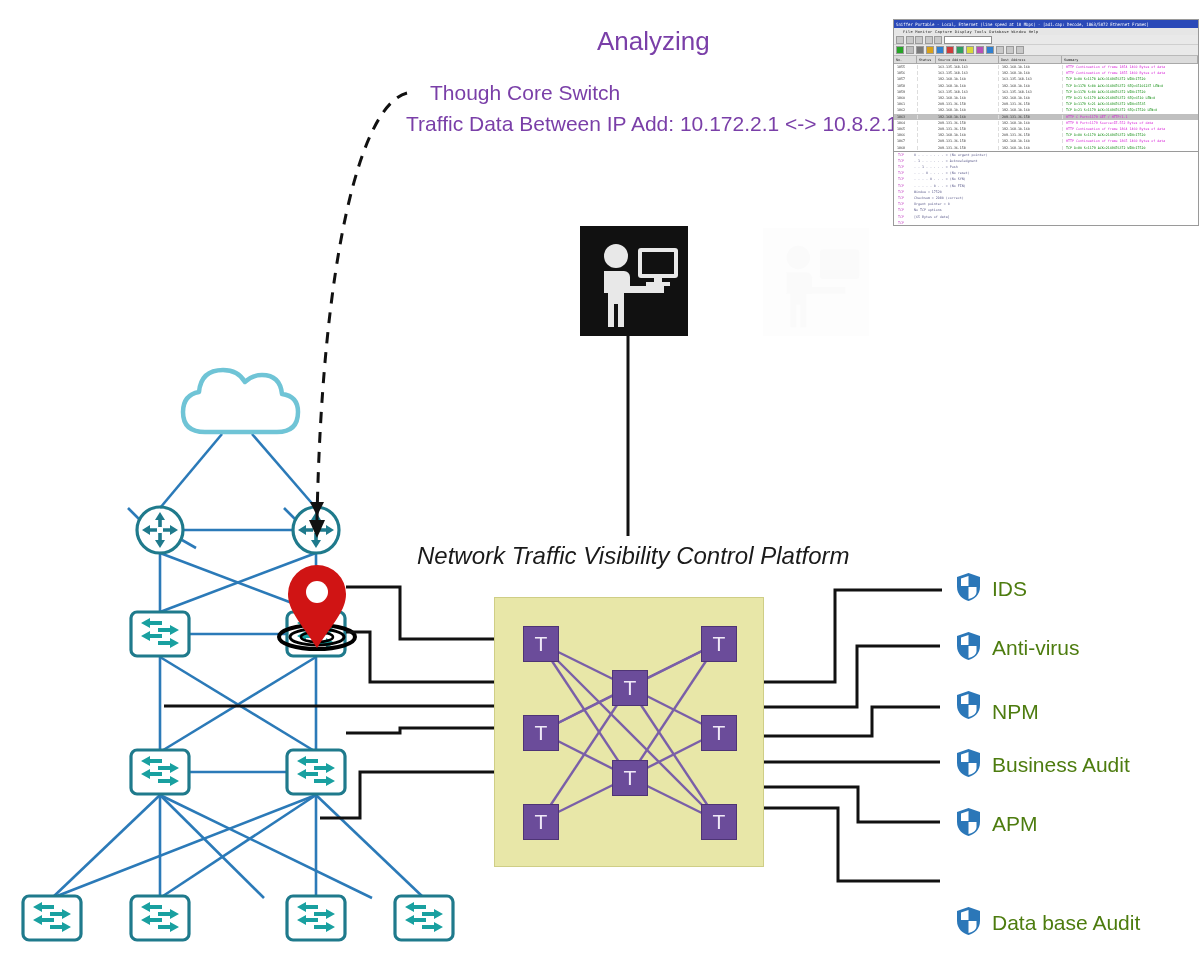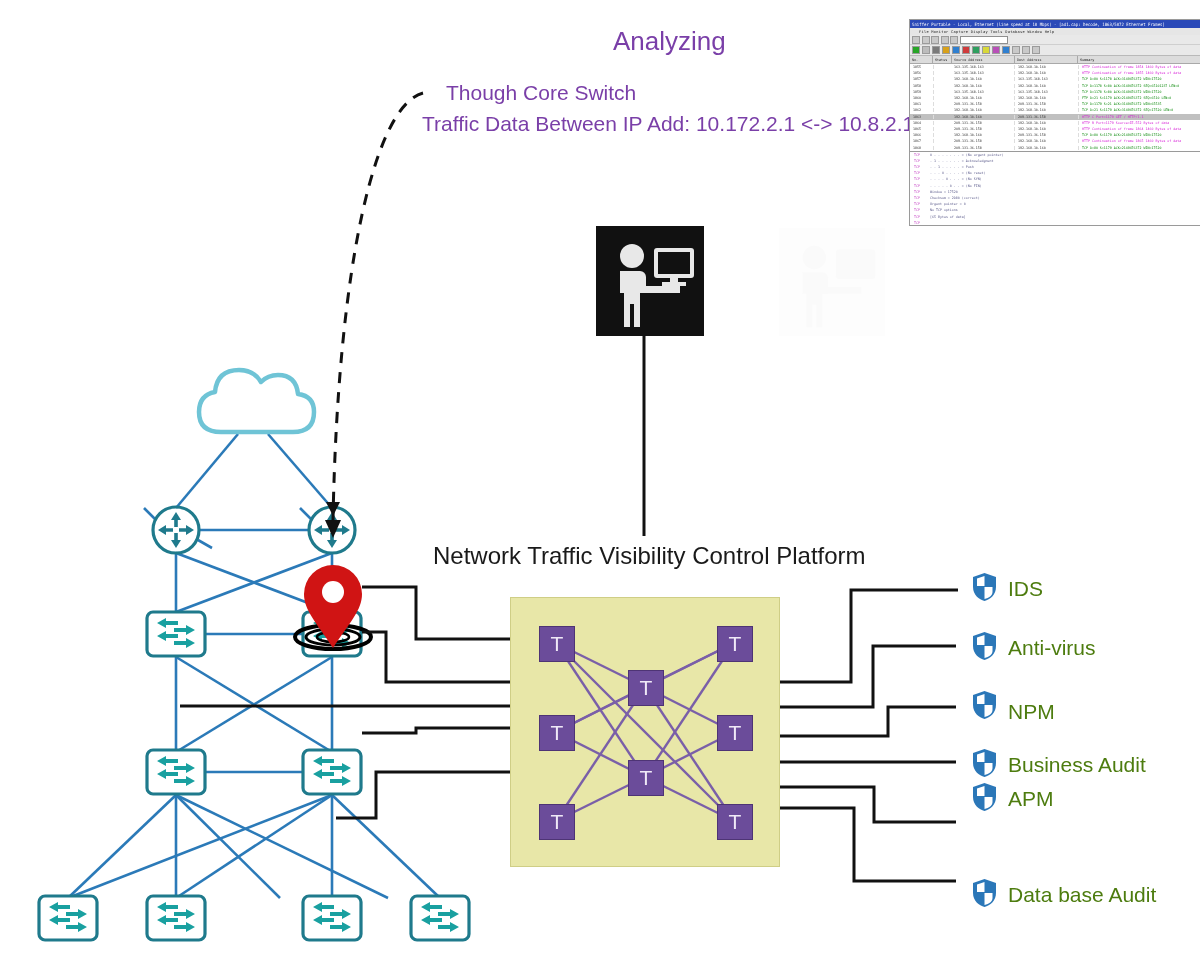--- a/index.html
+++ b/index.html
@@ -1,18 +1,18 @@
 <!DOCTYPE html>
 <html><head>
 <meta charset="utf-8">
 <style>
   html,body{margin:0;padding:0;background:#fff;}
   body{width:1200px;height:967px;position:relative;overflow:hidden;
        font-family:"Liberation Sans","DejaVu Sans",sans-serif;}
-  #stage{position:absolute;inset:0;width:1184px;height:967px;margin-left:16px;}
+  #stage{position:absolute;inset:0;width:1184px;height:967px;}
   svg.layer{position:absolute;left:0;top:0;width:1200px;height:967px;overflow:visible;}
   .abs{position:absolute;}
 
   
   .t-analyzing{font-size:26px;color:#7a3fa8;white-space:nowrap;}
   .t-caption{font-size:21px;color:#7a3fa8;white-space:nowrap;}
   .t-platform{font-size:24px;color:#1a1a1a;white-space:nowrap;}
   .t-tool{font-size:21px;color:#4d7c0f;white-space:nowrap;}
 
   
@@ -218,21 +218,21 @@
     <svg viewBox="0 0 108 110" width="106" height="108">
       <g fill="#fafafa">
         <circle cx="36" cy="30" r="12"></circle>
         <path d="M24 45 h20 a6 6 0 0 1 6 6 v16 h-6 v34 h-6 V78 h-4 v23 h-6 V67 h-4 Z"></path>
         <rect x="28" y="60" width="56" height="7"></rect>
         <rect x="58" y="22" width="40" height="30" rx="3"></rect>
       </g>
     </svg>
   </div>
 
-  <div class="abs t-platform" style="left:417px;top:542px;">Network Traffic Visibility Control Platform</div>
+  <div class="abs t-platform" style="left:417px;top:542px;font-style:italic;">Network Traffic Visibility Control Platform</div>
 
   <div class="abs" id="platform">
     <svg width="268" height="268" style="position:absolute;left:0;top:0;">
       <g stroke="#7a5fa8" stroke-width="2.4" fill="none">
         <line x1="45" y1="45" x2="134" y2="89"></line>
         <line x1="45" y1="45" x2="134" y2="179"></line>
         <line x1="45" y1="45" x2="223" y2="223"></line>
         <line x1="45" y1="134" x2="134" y2="89"></line>
         <line x1="45" y1="134" x2="134" y2="179"></line>
         <line x1="45" y1="223" x2="134" y2="89"></line>
@@ -289,31 +289,31 @@
   <div class="tool" style="left:955px;top:748px;">
     <span>
       <svg width="27" height="30" viewBox="0 0 27 30">
         <path d="M13.5 1 L25 5 V15 C25 23 19 27.5 13.5 29 C8 27.5 2 23 2 15 V5 Z" fill="#2b77b8"></path>
         <path d="M13.5 4 L13.5 14 L6 14 V6.5 Z" fill="#fff"></path>
         <path d="M13.5 15 L21.5 15 V20 C21.5 23.5 18 26 13.5 27 Z" fill="#fff"></path>
       </svg>
     </span>
     <span class="t-tool">Business Audit</span>
   </div>
-  <div class="tool" style="left:955px;top:782px;">
+  <div class="tool" style="left:955px;top:807px;">
     <span>
       <svg width="27" height="30" viewBox="0 0 27 30">
         <path d="M13.5 1 L25 5 V15 C25 23 19 27.5 13.5 29 C8 27.5 2 23 2 15 V5 Z" fill="#2b77b8"></path>
         <path d="M13.5 4 L13.5 14 L6 14 V6.5 Z" fill="#fff"></path>
         <path d="M13.5 15 L21.5 15 V20 C21.5 23.5 18 26 13.5 27 Z" fill="#fff"></path>
       </svg>
     </span>
     <span class="t-tool">APM</span>
   </div>
-  <div class="tool" style="left:955px;top:878px;">
+  <div class="tool" style="left:955px;top:906px;">
     <span>
       <svg width="27" height="30" viewBox="0 0 27 30">
         <path d="M13.5 1 L25 5 V15 C25 23 19 27.5 13.5 29 C8 27.5 2 23 2 15 V5 Z" fill="#2b77b8"></path>
         <path d="M13.5 4 L13.5 14 L6 14 V6.5 Z" fill="#fff"></path>
         <path d="M13.5 15 L21.5 15 V20 C21.5 23.5 18 26 13.5 27 Z" fill="#fff"></path>
       </svg>
     </span>
     <span class="t-tool">Data base Audit</span>
   </div>
 

